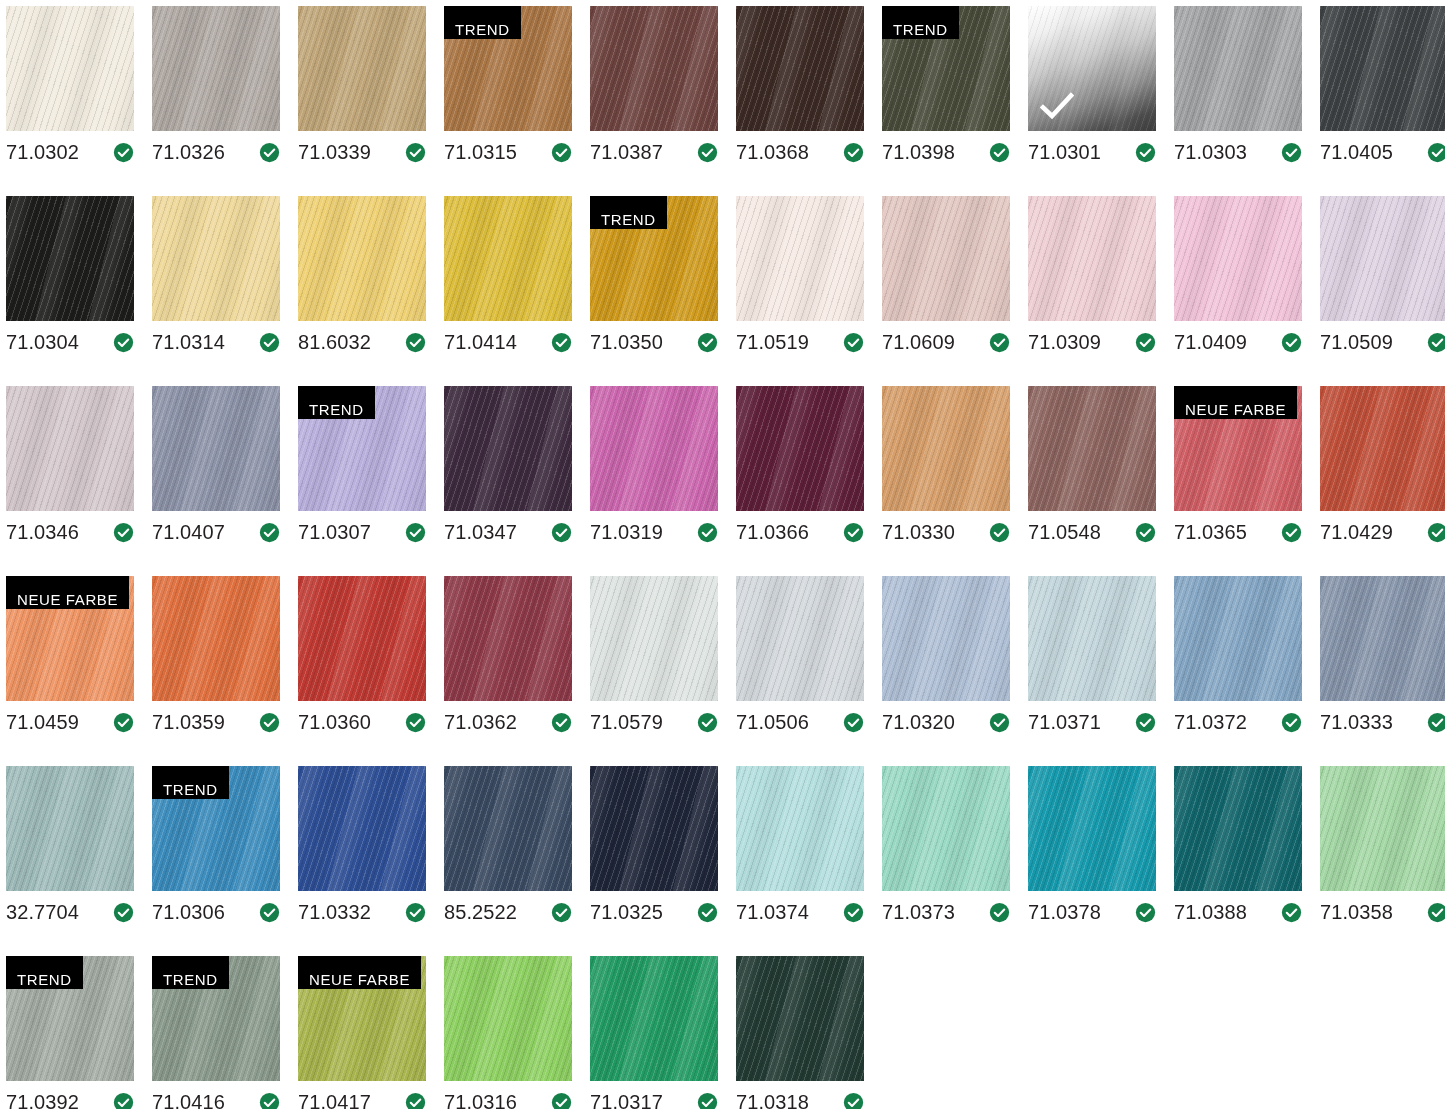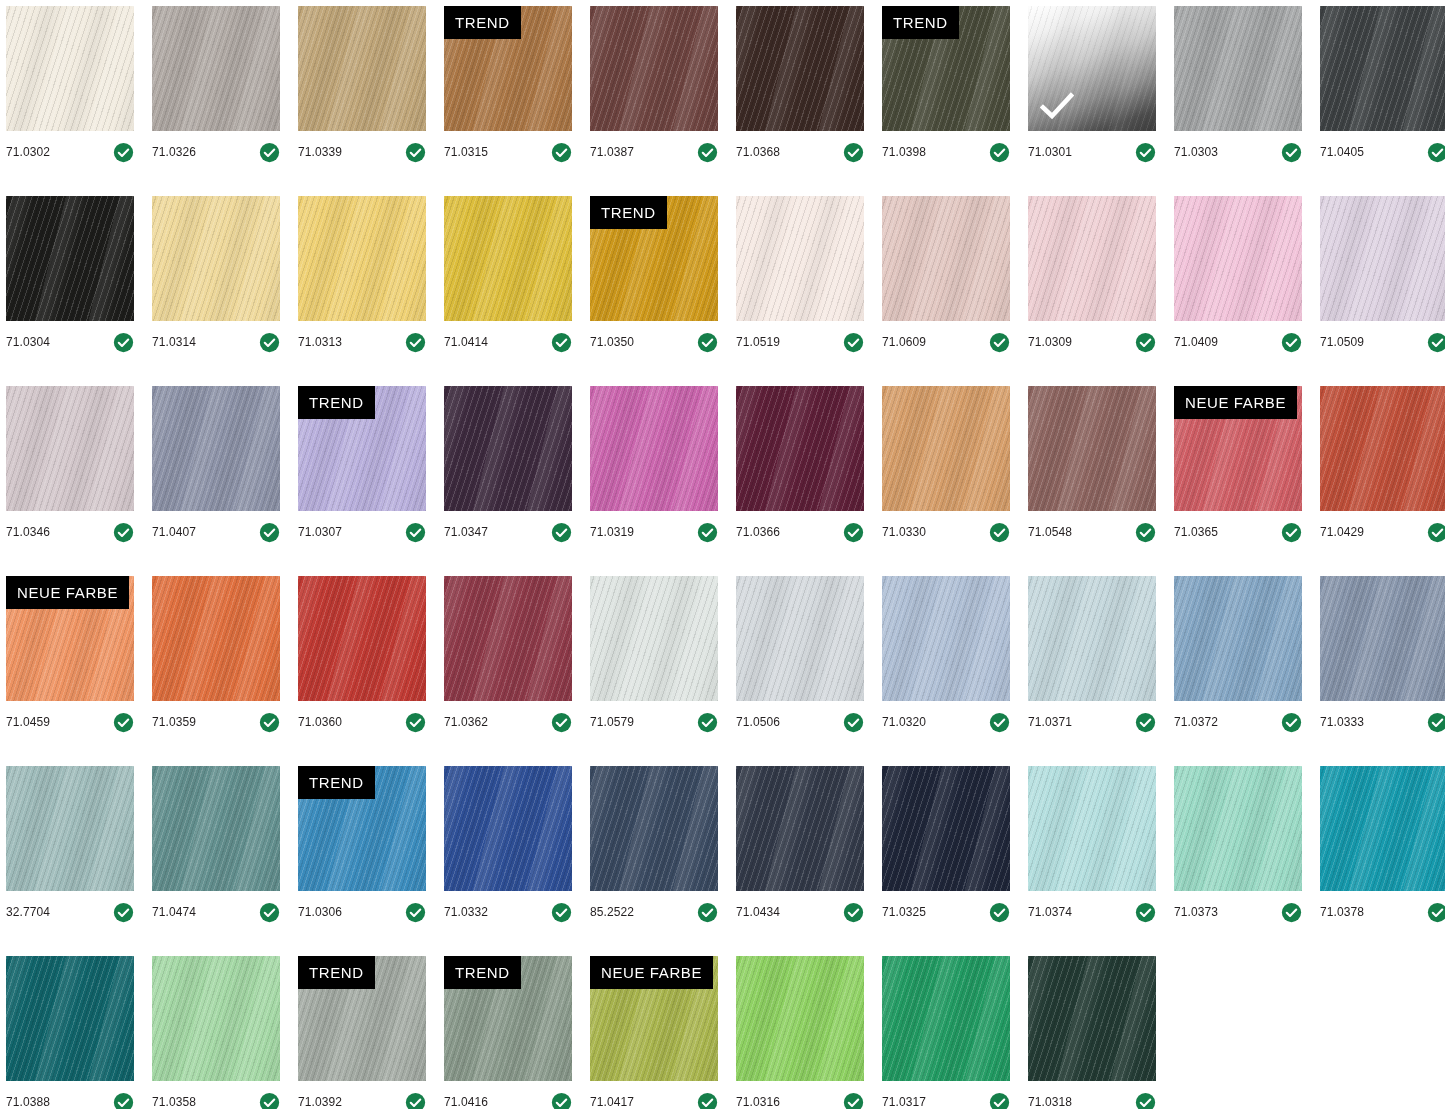--- a/index.html
+++ b/index.html
@@ -79,21 +79,21 @@
   
   .badge {
     position: absolute;
     top: 0;
     left: 0;
     background: #000000;
     color: #ffffff;
     font-size: 15px;
     line-height: 33px;
     height: 33px;
-    padding: 0 11px;
+    padding: 7px 11px;
     letter-spacing: 0.6px;
     white-space: nowrap;
     font-family: "Liberation Sans", sans-serif;
     z-index: 3;
   }
 
   
   .tile-check {
     position: absolute;
     left: 12px;
@@ -109,21 +109,21 @@
     left: 0;
     top: 131px;
     width: 128px;
     height: 30px;
     display: flex;
     align-items: center;
     justify-content: space-between;
   }
 
   .code {
-    font-size: 12px;
+    font-size: 20px;
     color: #231f20;
     letter-spacing: 0.1px;
     font-family: "Liberation Sans", sans-serif;
     white-space: nowrap;
   }
 
   .check-icon {
     width: 21px;
     height: 21px;
     flex: 0 0 21px;
@@ -293,21 +293,21 @@
             <path d="M6.6 12.3 L10.3 16 L17.4 8.6" fill="none" stroke="#ffffff" stroke-width="2.4" stroke-linecap="round" stroke-linejoin="round"></path>
           </svg></span>
       </div>
     </div>
     <div class="swatch-cell">
       <div class="tile" style="background-color: rgb(239, 209, 116);">
         <div class="sheen"></div>
         <div class="threads"></div>
       </div>
       <div class="caption">
-        <span class="code">71.0313</span>
+        <span class="code">81.6032</span>
         <span class="check-icon"><svg viewBox="0 0 24 24" width="21" height="21" aria-hidden="true">
             <circle cx="12" cy="12" r="11" fill="#157f4a"></circle>
             <path d="M6.6 12.3 L10.3 16 L17.4 8.6" fill="none" stroke="#ffffff" stroke-width="2.4" stroke-linecap="round" stroke-linejoin="round"></path>
           </svg></span>
       </div>
     </div>
     <div class="swatch-cell">
       <div class="tile" style="background-color: rgb(221, 190, 60);">
         <div class="sheen"></div>
         <div class="threads"></div>
@@ -669,33 +669,20 @@
       </div>
       <div class="caption">
         <span class="code">32.7704</span>
         <span class="check-icon"><svg viewBox="0 0 24 24" width="21" height="21" aria-hidden="true">
             <circle cx="12" cy="12" r="11" fill="#157f4a"></circle>
             <path d="M6.6 12.3 L10.3 16 L17.4 8.6" fill="none" stroke="#ffffff" stroke-width="2.4" stroke-linecap="round" stroke-linejoin="round"></path>
           </svg></span>
       </div>
     </div>
     <div class="swatch-cell">
-      <div class="tile" style="background-color: rgb(99, 144, 143);">
-        <div class="sheen"></div>
-        <div class="threads"></div>
-      </div>
-      <div class="caption">
-        <span class="code">71.0474</span>
-        <span class="check-icon"><svg viewBox="0 0 24 24" width="21" height="21" aria-hidden="true">
-            <circle cx="12" cy="12" r="11" fill="#157f4a"></circle>
-            <path d="M6.6 12.3 L10.3 16 L17.4 8.6" fill="none" stroke="#ffffff" stroke-width="2.4" stroke-linecap="round" stroke-linejoin="round"></path>
-          </svg></span>
-      </div>
-    </div>
-    <div class="swatch-cell">
       <div class="tile" style="background-color: rgb(59, 140, 189);">
         <div class="sheen"></div>
         <div class="threads"></div>
         <div class="badge">TREND</div>
       </div>
       <div class="caption">
         <span class="code">71.0306</span>
         <span class="check-icon"><svg viewBox="0 0 24 24" width="21" height="21" aria-hidden="true">
             <circle cx="12" cy="12" r="11" fill="#157f4a"></circle>
             <path d="M6.6 12.3 L10.3 16 L17.4 8.6" fill="none" stroke="#ffffff" stroke-width="2.4" stroke-linecap="round" stroke-linejoin="round"></path>
@@ -722,33 +709,20 @@
       </div>
       <div class="caption">
         <span class="code">85.2522</span>
         <span class="check-icon"><svg viewBox="0 0 24 24" width="21" height="21" aria-hidden="true">
             <circle cx="12" cy="12" r="11" fill="#157f4a"></circle>
             <path d="M6.6 12.3 L10.3 16 L17.4 8.6" fill="none" stroke="#ffffff" stroke-width="2.4" stroke-linecap="round" stroke-linejoin="round"></path>
           </svg></span>
       </div>
     </div>
     <div class="swatch-cell">
-      <div class="tile" style="background-color: rgb(51, 58, 73);">
-        <div class="sheen"></div>
-        <div class="threads"></div>
-      </div>
-      <div class="caption">
-        <span class="code">71.0434</span>
-        <span class="check-icon"><svg viewBox="0 0 24 24" width="21" height="21" aria-hidden="true">
-            <circle cx="12" cy="12" r="11" fill="#157f4a"></circle>
-            <path d="M6.6 12.3 L10.3 16 L17.4 8.6" fill="none" stroke="#ffffff" stroke-width="2.4" stroke-linecap="round" stroke-linejoin="round"></path>
-          </svg></span>
-      </div>
-    </div>
-    <div class="swatch-cell">
       <div class="tile" style="background-color: rgb(31, 38, 57);">
         <div class="sheen"></div>
         <div class="threads"></div>
       </div>
       <div class="caption">
         <span class="code">71.0325</span>
         <span class="check-icon"><svg viewBox="0 0 24 24" width="21" height="21" aria-hidden="true">
             <circle cx="12" cy="12" r="11" fill="#157f4a"></circle>
             <path d="M6.6 12.3 L10.3 16 L17.4 8.6" fill="none" stroke="#ffffff" stroke-width="2.4" stroke-linecap="round" stroke-linejoin="round"></path>
           </svg></span>

